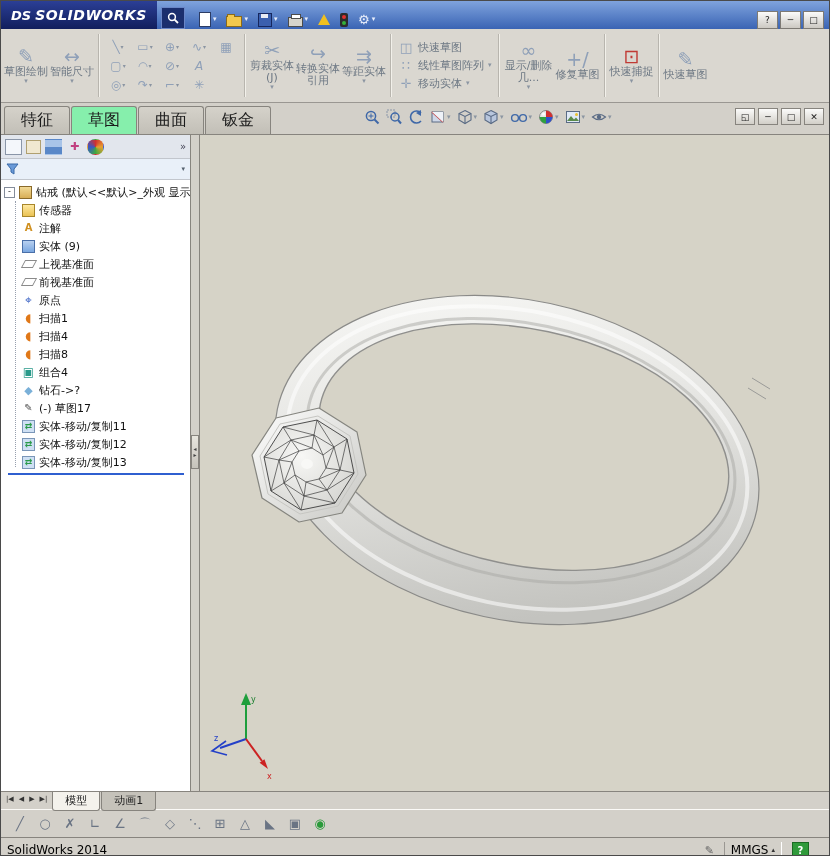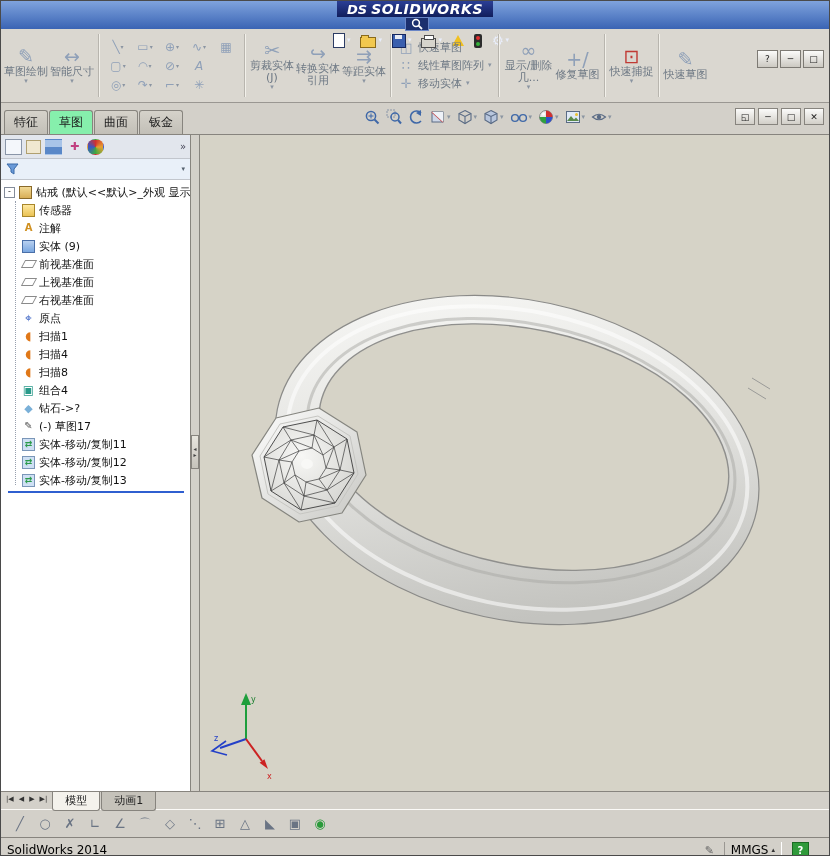--- a/index.html
+++ b/index.html
@@ -1,20 +1,20 @@
 <!DOCTYPE html>
 <html><head>
 <meta charset="utf-8">
 <style>
   html,body{margin:0;padding:0;}
   body{font-family:"DejaVu Sans","Liberation Sans",sans-serif;-webkit-font-smoothing:antialiased;}
   .app{position:relative;width:830px;height:856px;background:#d3d0c9;border:1px solid #4a4a4a;box-sizing:border-box;overflow:hidden;}
 
   
-  .titlebar{height:28px;display:flex;align-items:center;background:linear-gradient(#7fa3dd,#3a64b4);flex-direction:column;}
+  .titlebar{height:28px;display:flex;align-items:flex-end;background:linear-gradient(#7fa3dd,#3a64b4);}
   .logo{height:28px;background:linear-gradient(#2b3f96,#111e5c);padding:0 10px;display:flex;align-items:center;gap:4px;}
   .logo .ds{color:#fff;font-weight:bold;font-style:italic;font-size:13px;}
   .logo .lw{color:#fff;font-weight:bold;font-style:italic;font-size:14px;letter-spacing:.5px;}
   .menus{display:flex;margin-left:10px;}
   .menu-item{color:#fff;font-size:12px;padding:5px 8px;cursor:default;white-space:nowrap;}
   .searchbtn{width:22px;height:20px;background:#1b2f6e;border:1px solid #6a86c6;display:flex;align-items:center;justify-content:center;margin-left:4px;}
   .quickbar{display:flex;align-items:center;gap:6px;margin-left:12px;}
   .qbtn{display:flex;align-items:center;gap:2px;padding:2px;}
   .car{font-size:7px;color:#e8eefb;line-height:1;}
   .qi-page{width:10px;height:13px;background:#fff;border:1px solid #2c3c64;}
@@ -44,21 +44,21 @@
   .ebtn .dcar{font-size:6px;}
   .vsep{width:1px;background:#b8b5ae;margin:4px 3px;border-right:1px solid #f2f0ea;}
   .rcol{display:flex;flex-direction:column;justify-content:center;gap:3px;padding:0 3px;}
   .rrow{display:flex;align-items:center;gap:4px;font-size:11px;color:#6d7884;white-space:nowrap;}
   .rrow .ric{font-size:13px;width:16px;text-align:center;}
   .red{color:#c03a34;}
 
   
   .tabrow{height:31px;background:#d3d0c9;position:relative;border-bottom:1px solid #87847e;}
   .tabs{position:absolute;left:3px;bottom:0;display:flex;align-items:flex-end;}
-  .tab{padding:3px 9px;font-size:12px;color:#1c1c1c;background:linear-gradient(#d5d2ca,#c2bfb7);border:1px solid #87847e;border-bottom:none;border-radius:3px 3px 0 0;margin-right:1px;}
+  .tab{padding:3px 16px;font-size:16px;color:#1c1c1c;background:linear-gradient(#d5d2ca,#c2bfb7);border:1px solid #87847e;border-bottom:none;border-radius:3px 3px 0 0;margin-right:1px;}
   .tab.active{background:#86efac;}
   .headsup{position:absolute;left:362px;top:5px;display:flex;align-items:center;gap:4px;}
   .hbtn{display:flex;align-items:center;gap:1px;padding:1px;}
   .docwin{position:absolute;right:5px;top:5px;display:flex;gap:3px;}
   .dbtn{width:18px;height:15px;background:linear-gradient(#fbfbfa,#d2cfc8);border:1px solid #87847e;font-size:9px;display:flex;align-items:center;justify-content:center;color:#222;}
 
   
   .main{display:flex;height:656px;}
   .tree-panel{width:190px;background:#fff;display:flex;flex-direction:column;border-right:1px solid #87847e;box-sizing:border-box;}
   .fm-tabs{height:23px;background:#e2e6ed;display:flex;align-items:center;gap:4px;padding:0 4px;border-bottom:1px solid #c2c6cd;}
@@ -415,33 +415,27 @@
               <span>注解</span>
             </div>
           <div class="trow">
               <span class="ti ti-bodies"></span>
               <span>实体 (9)</span>
             </div>
           <div class="trow">
               <span class="ti">
                 <span class="ti-plane"></span>
               </span>
-              <span>前视基准面</span>
+              <span>上视基准面</span>
             </div>
           <div class="trow">
               <span class="ti">
                 <span class="ti-plane"></span>
               </span>
-              <span>上视基准面</span>
-            </div>
-          <div class="trow">
-              <span class="ti">
-                <span class="ti-plane"></span>
-              </span>
-              <span>右视基准面</span>
+              <span>前视基准面</span>
             </div>
           <div class="trow">
               <span class="ti ti-origin">⌖</span>
               <span>原点</span>
             </div>
           <div class="trow">
               <span class="ti ti-sweep">◖</span>
               <span>扫描1</span>
             </div>
           <div class="trow">

